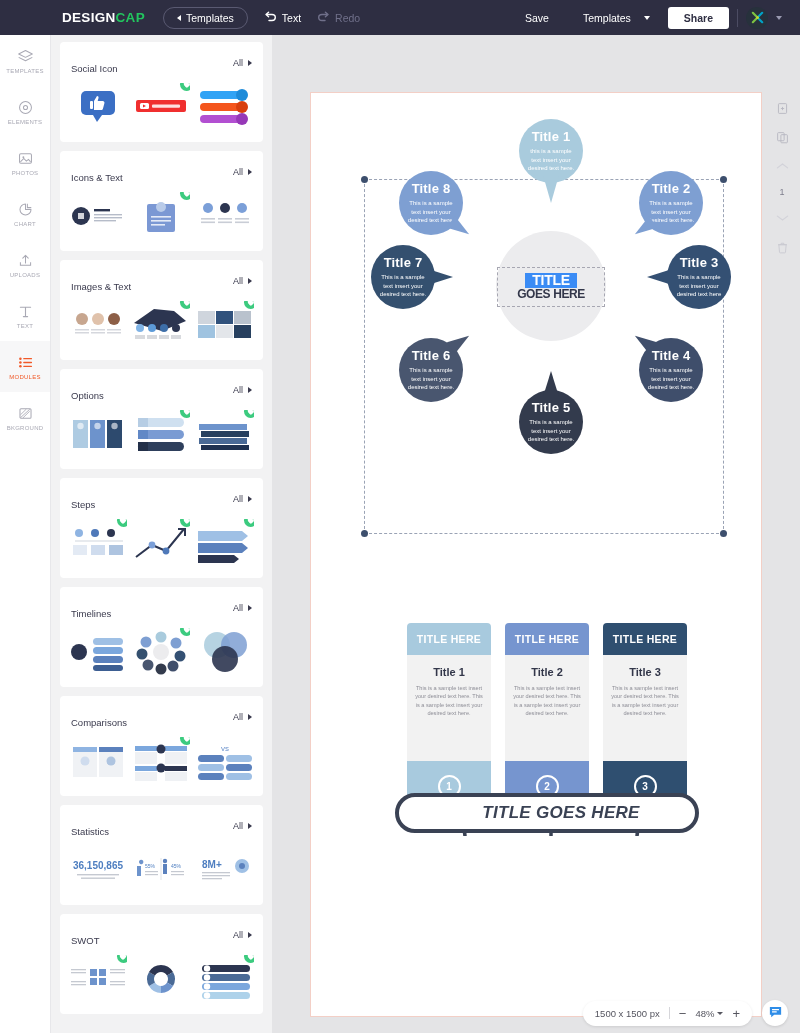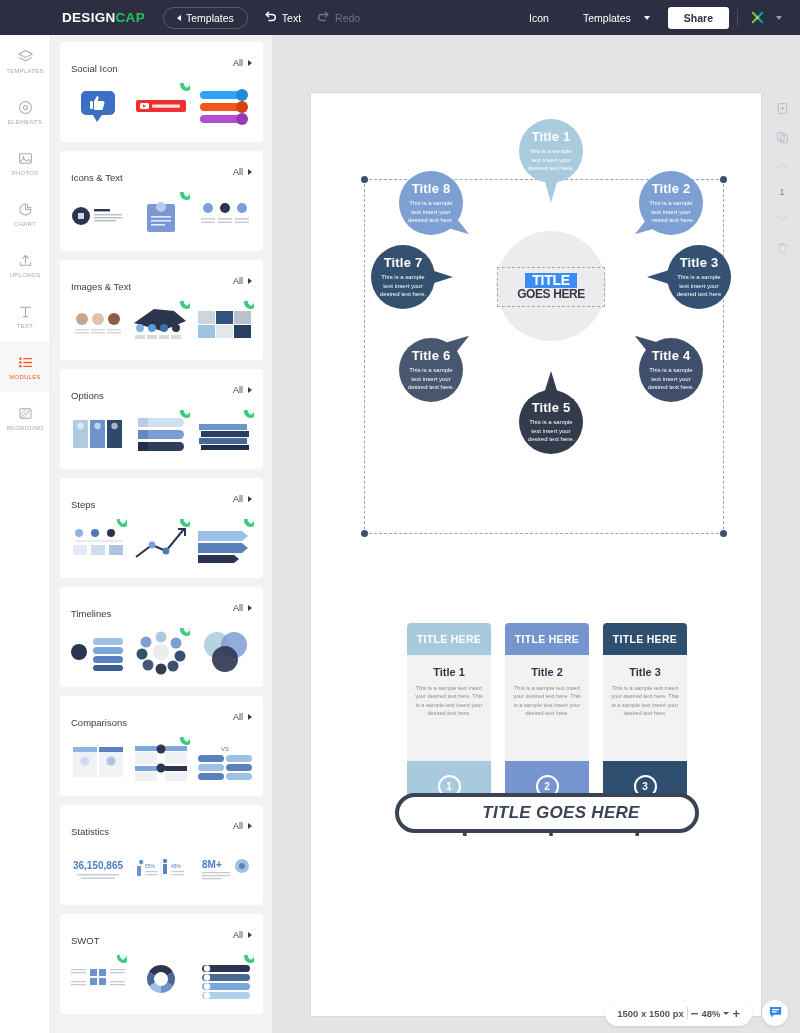--- a/index.html
+++ b/index.html
@@ -88,21 +88,21 @@
   .colbody{ background:#f2f2f2; padding:11px 8px 4px 8px; text-align:center; height:106px;}
   .colbody .ct{ font-size:11px; font-weight:bold; color:#33374a; margin-bottom:6px;}
   .colbody .cd{ font-size:5.6px; line-height:1.5; color:#8d8d96;}
   .colfoot{ height:50px; border-radius:0 0 8px 8px; display:flex; align-items:center; justify-content:center;}
   .cnum{ width:23px;height:23px;border-radius:50%;border:2px solid #fff; color:#fff; font-size:10px; font-weight:bold; display:flex; align-items:center; justify-content:center;}
   .banner{ position:absolute; left:84px; top:700px; width:304px; height:40px; border:4px solid #3a4254; border-radius:20px; background:#fff; display:flex; align-items:center; justify-content:center;}
   .banner span{ font-size:17px; font-weight:bold; font-style:italic; color:#3a4254; letter-spacing:.3px;margin-left:28px;}
 
   
   .footer{ position:absolute; left:272px; bottom:0; width:528px; height:40px; display:flex; align-items:center; justify-content:flex-end; gap:10px; padding-right:12px;}
-  .zoompill{ background:#fff; border-radius:14px; height:25px; display:flex; align-items:center; padding:0 12px; gap:3px; font-size:9.5px; color:#55555f; box-shadow:0 1px 3px rgba(0,0,0,.10);font-weight:bold;}
+  .zoompill{ background:#fff; border-radius:14px; height:25px; display:flex; align-items:center; padding:0 12px; gap:9px; font-size:9.5px; color:#55555f; box-shadow:0 1px 3px rgba(0,0,0,.10);}
   .zsep{ width:1px;height:12px;background:#d6d6da;}
   .zbtn{ cursor:pointer; font-size:13px; color:#55555f; line-height:1;}
   .zval{ cursor:pointer; display:flex; align-items:center; gap:3px;}
   .zcaret{ width:0;height:0;border-top:3.5px solid #55555f;border-left:3px solid transparent;border-right:3px solid transparent;}
   .chatbtn{ width:26px;height:26px;border-radius:50%; background:#fff; display:flex;align-items:center;justify-content:center; box-shadow:0 1px 3px rgba(0,0,0,.12); cursor:pointer;}
 </style>
 </head>
 <body>
 
 <div class="header">
@@ -126,21 +126,21 @@
     <span>
       <svg width="13" height="11" viewBox="0 0 13 11">
           <path d="M10 3.5H5c-2 0-3.3 1.3-3.3 3S3 9.5 5 9.5h3" stroke="#70708a" stroke-width="1.4" fill="none" stroke-linecap="round"></path>
           <path d="M8.4 1.2 11 3.5 8.4 5.8" stroke="#70708a" stroke-width="1.4" fill="none" stroke-linecap="round" stroke-linejoin="round"></path>
         </svg>
     </span>
     <span>Redo</span>
   </div>
 
   <div class="hdr-right">
-    <div class="hbtn">Icon</div>
+    <div class="hbtn">Save</div>
     <div class="dl-wrap">
       <div class="hbtn">Templates</div>
       <span class="caret"></span>
     </div>
     <div class="share">Share</div>
     <div class="divider-v"></div>
     <div class="avatar">
       <svg width="15" height="15" viewBox="0 0 16 16">
           <path d="M3 3 L8 8 L3 13" stroke="#7dc242" stroke-width="2.3" fill="none" stroke-linecap="round"></path>
           <path d="M13 3 L8 8 L13 13" stroke="#00a3c8" stroke-width="2.3" fill="none" stroke-linecap="round"></path>

